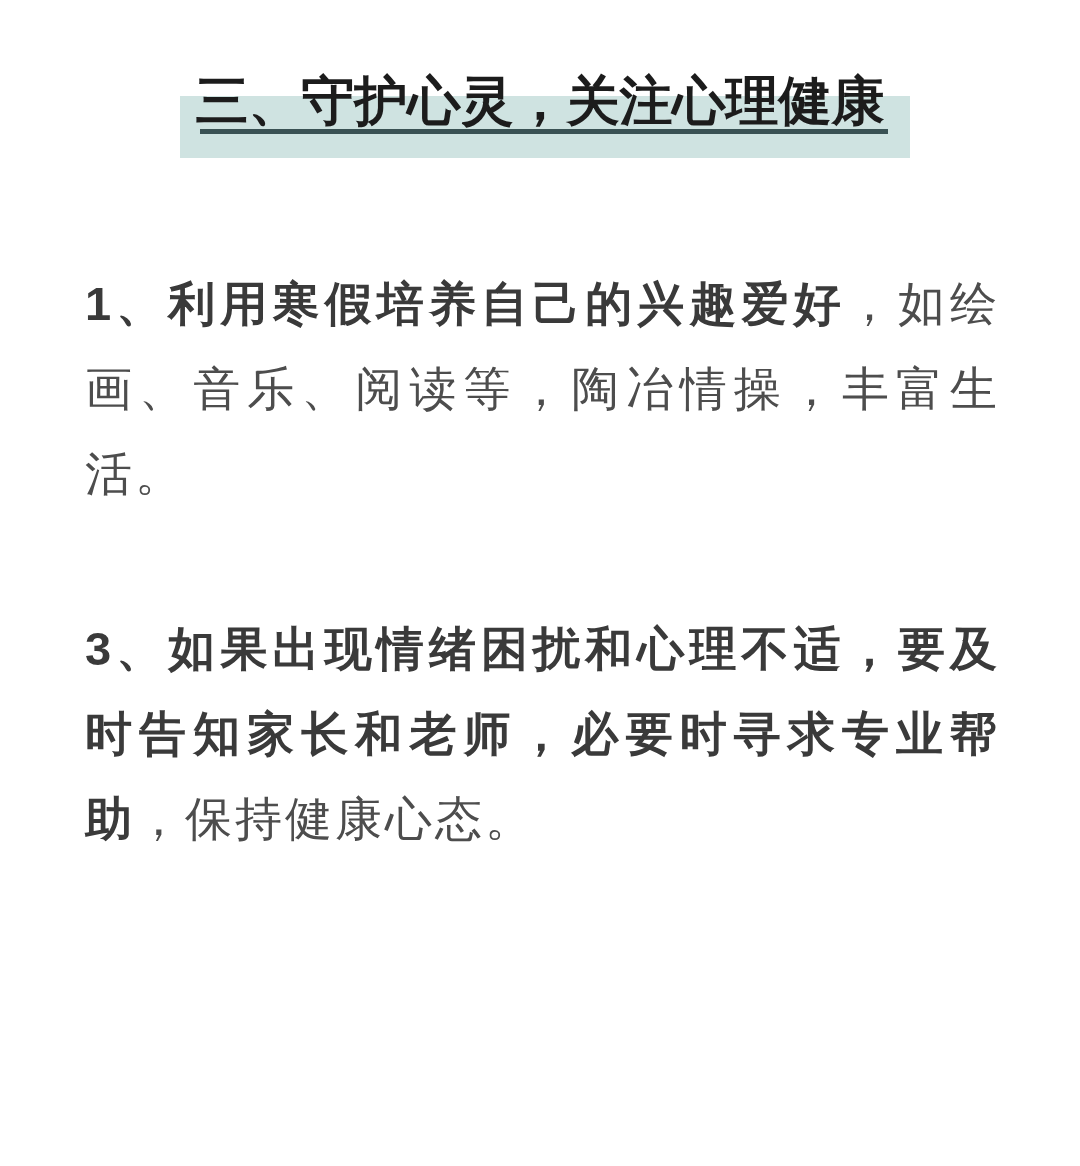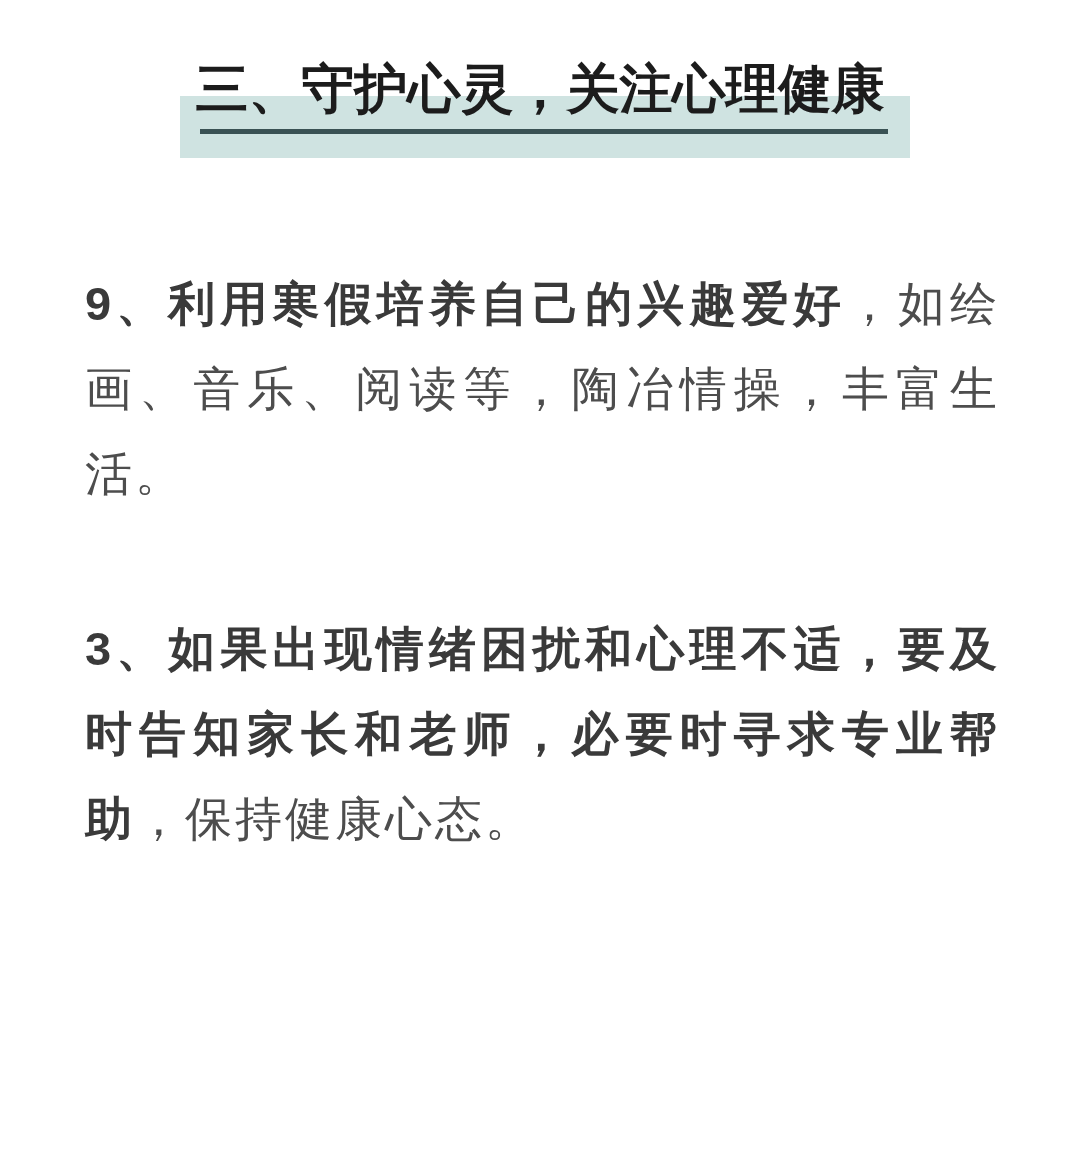--- a/index.html
+++ b/index.html
@@ -33,21 +33,21 @@
     position: absolute;
     left: 20px;
     top: 33px;
     width: 688px;
     height: 5px;
     background: var(--underline-color, #3a5254);
   }
   .title {
     position: absolute;
     left: 0;
-    top: 60px;
+    top: 72px;
     width: 100%;
     margin: 0;
     text-align: center;
     font-size: 53px;
     line-height: 1.1;
     font-weight: 700;
     letter-spacing: 0px;
     color: var(--title-color, #1c1c1c);
   }
   
@@ -78,19 +78,19 @@
 
   <header class="title-wrap">
     <div class="title-highlight">
       <div class="title-underline"></div>
     </div>
     <h1 class="title">三、守护心灵，关注心理健康</h1>
   </header>
 
   <main class="body-text">
 
-    <p class="para"><span class="lead">9、利用寒假培养自己的兴趣爱好</span><span class="rest">，如绘画、音乐、阅读等，陶冶情操，丰富生活。</span></p>
+    <p class="para"><span class="lead">1、利用寒假培养自己的兴趣爱好</span><span class="rest">，如绘画、音乐、阅读等，陶冶情操，丰富生活。</span></p>
 
 
     <p class="para"><span class="lead">3、如果出现情绪困扰和心理不适，要及时告知家长和老师，必要时寻求专业帮助</span><span class="rest">，保持健康心态。</span></p>
 
   </main>
 </div>
 
 </body></html>

